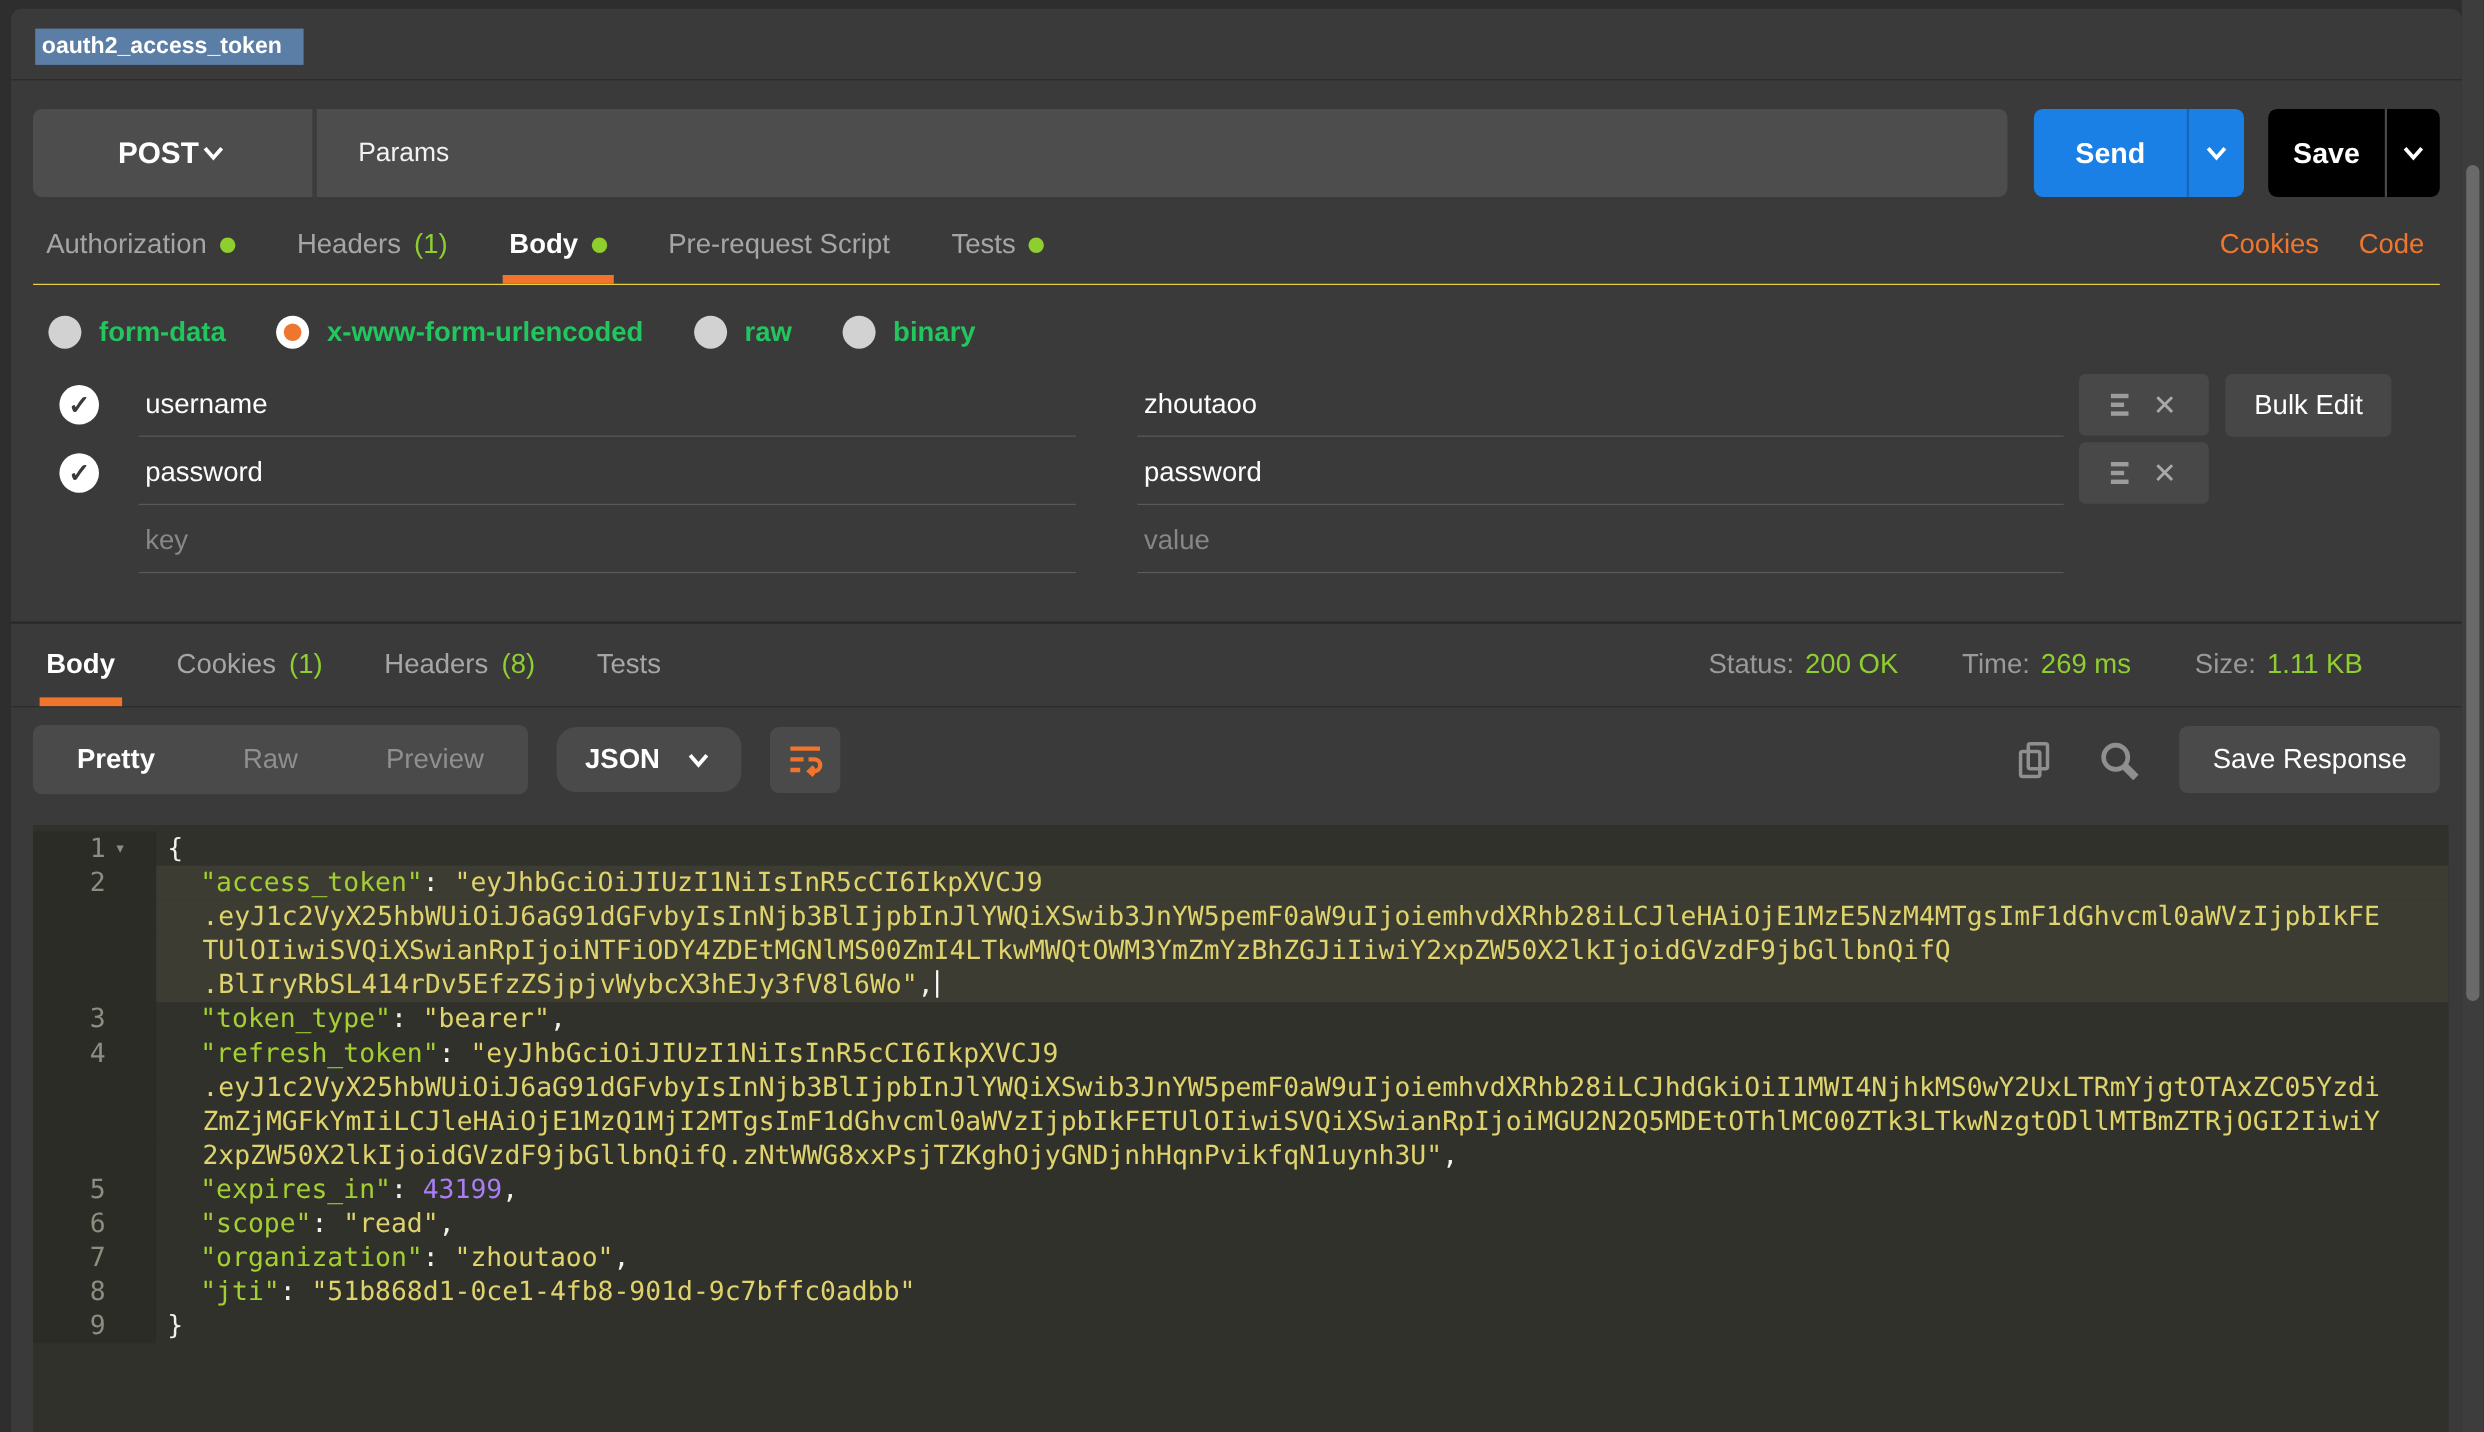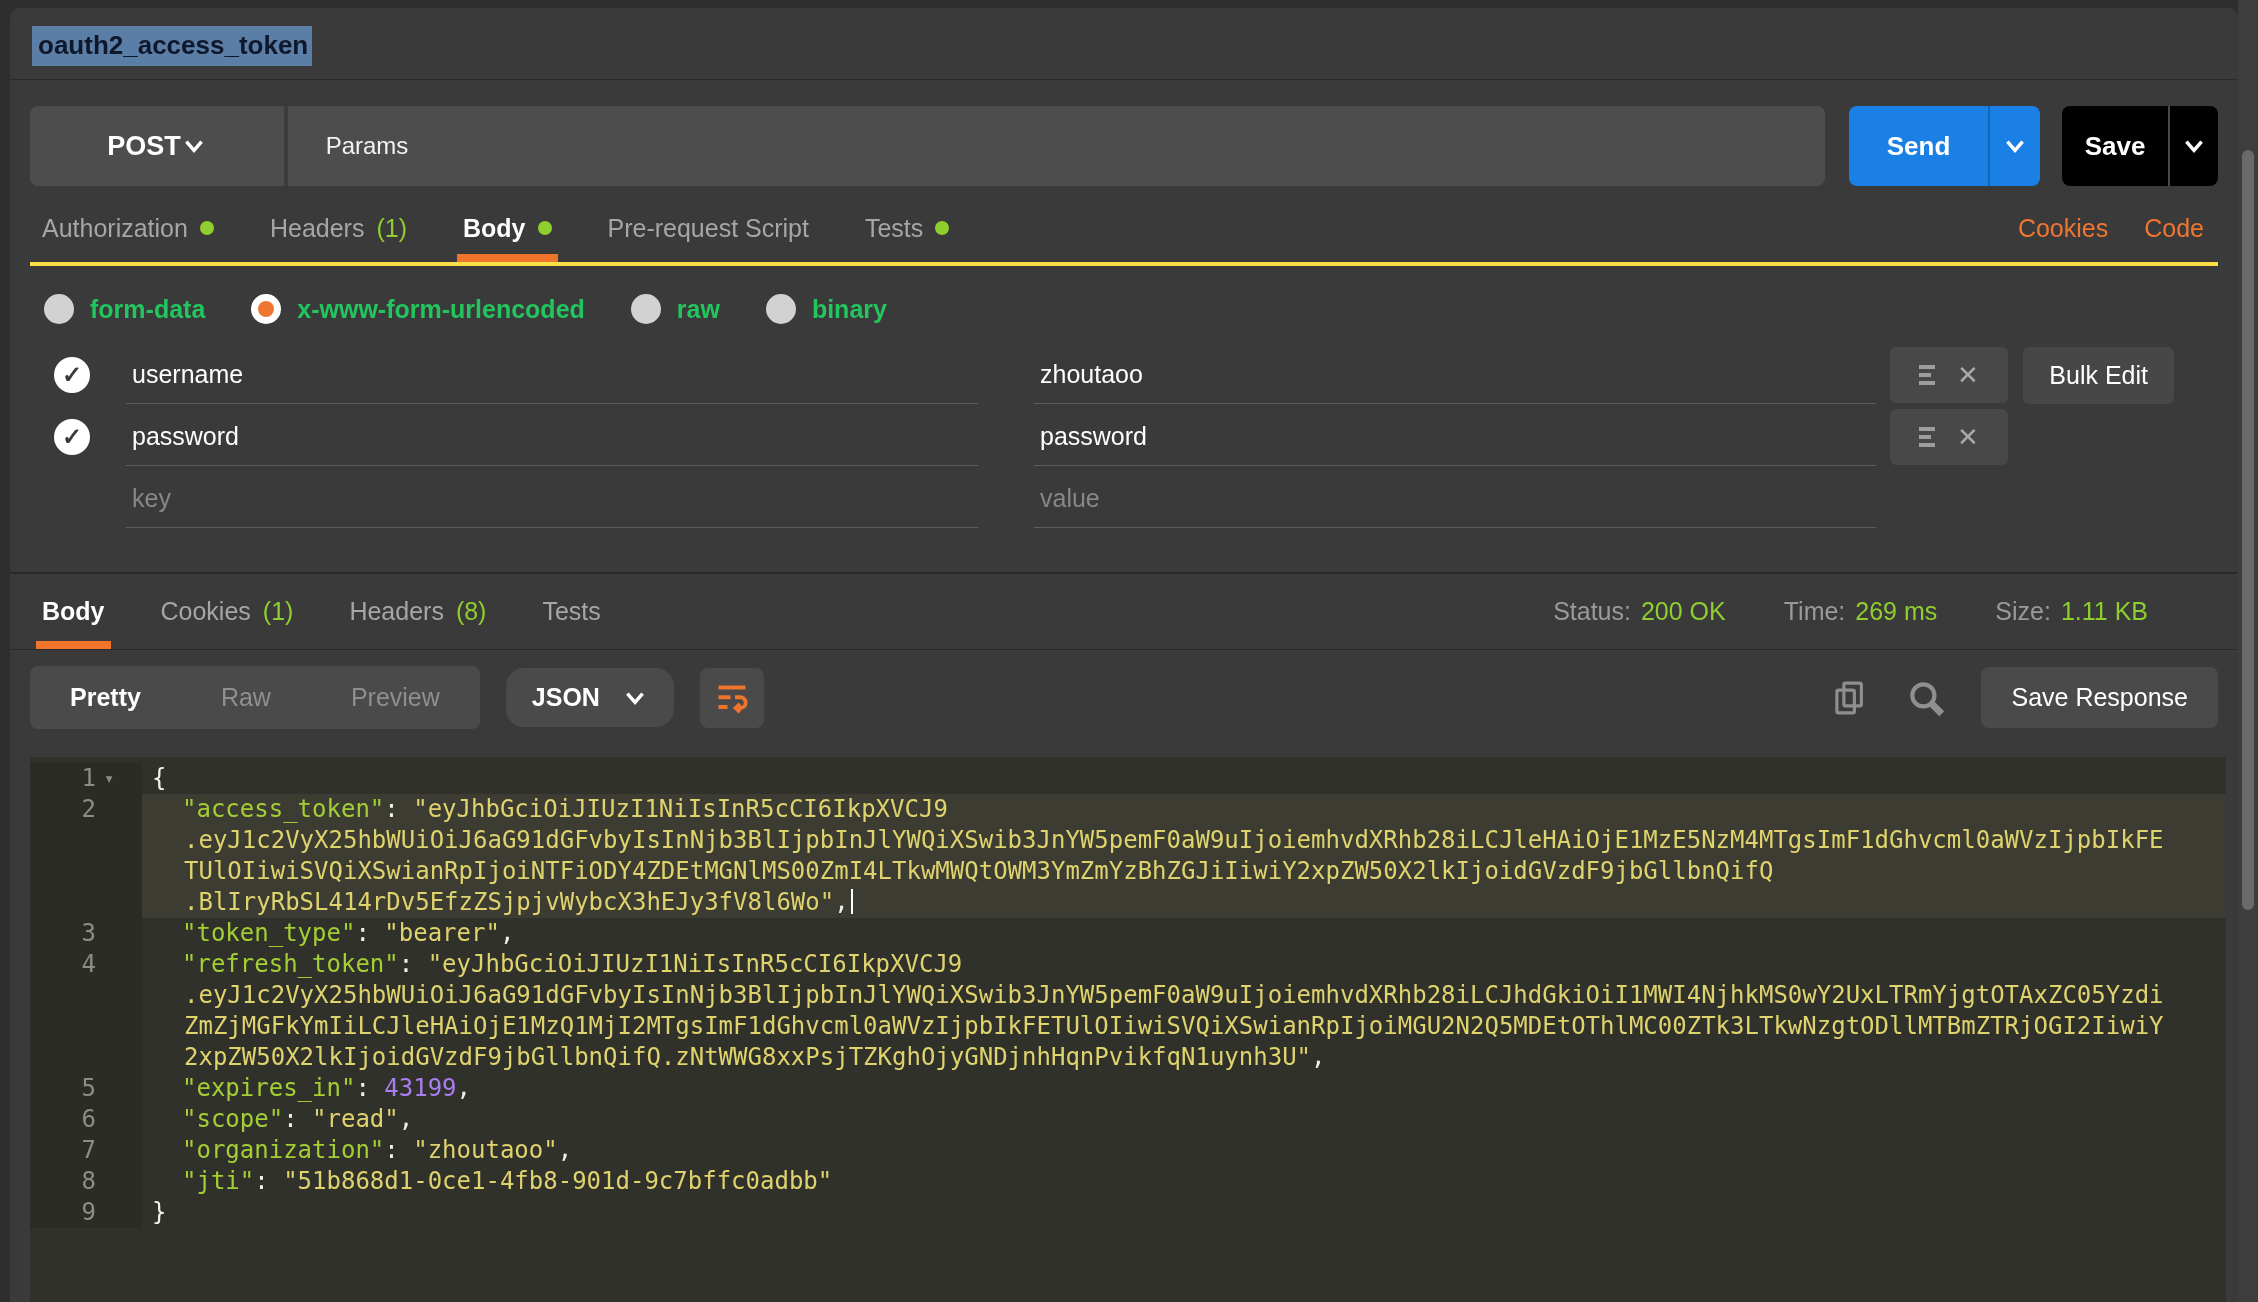--- a/index.html
+++ b/index.html
@@ -5,21 +5,21 @@
   * { margin:0; padding:0; box-sizing:border-box; }
   html,body { width:2258px; height:1302px; background:#2e2e2e; overflow:hidden;
               font-family:"Liberation Sans", sans-serif; color:#e9e9e9; }
   .page { position:relative; width:2258px; height:1302px; }
 
   .app { position:absolute; left:10px; top:8px; right:20px; bottom:0;
          background:#3a3a3a; border-radius:10px 10px 0 0; display:flex; flex-direction:column; }
 
   
   .titlebar { padding:22px 22px 18px 22px; border-bottom:1px solid #2a2a2a; }
-  .title { font-size:26px; font-weight:bold; color:#0f172a; background:#5b7ea6; padding:4px 4px 6px 6px; }
+  .title { font-size:21px; font-weight:bold; color:#ffffff; background:#5b7ea6; padding:4px 20px 6px 6px; }
 
   
   .req { padding:0 20px; }
   .req-bar { display:flex; margin-top:26px; height:80px; }
   .url-box { flex:1; display:flex; background:#4d4d4d; border-radius:8px; overflow:hidden; }
   .method { width:256px; display:flex; align-items:center; justify-content:center; 
             border-right:2px solid #3b3b3b; cursor:pointer; }
   .method span { font-size:27px; font-weight:bold; color:#fff; }
   .url { flex:1; display:flex; align-items:center; padding-left:26px; font-size:25px; color:#fdfdfd; }
   .params { width:160px; display:flex; align-items:center; justify-content:center;
@@ -31,21 +31,21 @@
                border-left:2px solid #1466b8; cursor:pointer; }
   .save-grp { display:flex; margin-left:22px; background:#000000; border-radius:8px; overflow:hidden; }
   .save-label { width:106px; display:flex; align-items:center; justify-content:center;
                 font-size:26px; font-weight:bold; color:#fff; cursor:pointer; }
   .save-chev { width:50px; display:flex; align-items:center; justify-content:center;
                border-left:2px solid #484848; cursor:pointer; }
   .chev { width:26px; height:26px; }
 
   
   .tabs-row { display:flex; align-items:stretch; justify-content:space-between;
-              margin-top:8px; height:72px; border-bottom:4px solid #fde047; }
+              margin-top:8px; height:72px; border-bottom:1px solid #fde047; }
   .tabs { display:flex; align-items:stretch; }
   .tab { position:relative; display:flex; align-items:center; gap:12px; margin:0 28px;
          font-size:25px; color:#a6a6a6; cursor:pointer; white-space:nowrap; }
   .tab:first-child { margin-left:12px; }
   .tab.active { color:#fff; font-weight:bold; }
   .tab.active::after { content:""; position:absolute; left:-6px; right:-6px; bottom:0;
                        height:8px; background:#f0742c; }
   .dot { width:14px; height:14px; border-radius:50%; background:#8fce2f; }
   .cnt { color:#8fce2f; }
   .tab-links { display:flex; align-items:center; gap:36px; padding-right:14px; }

